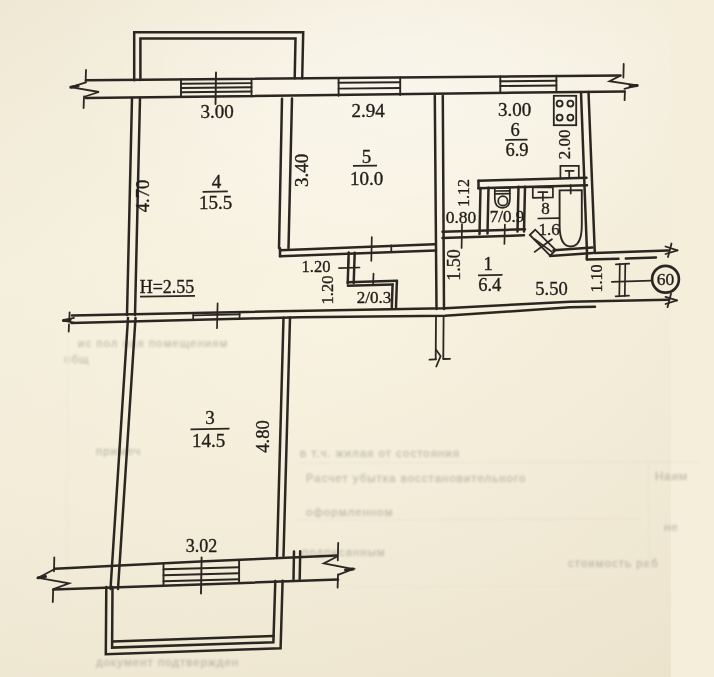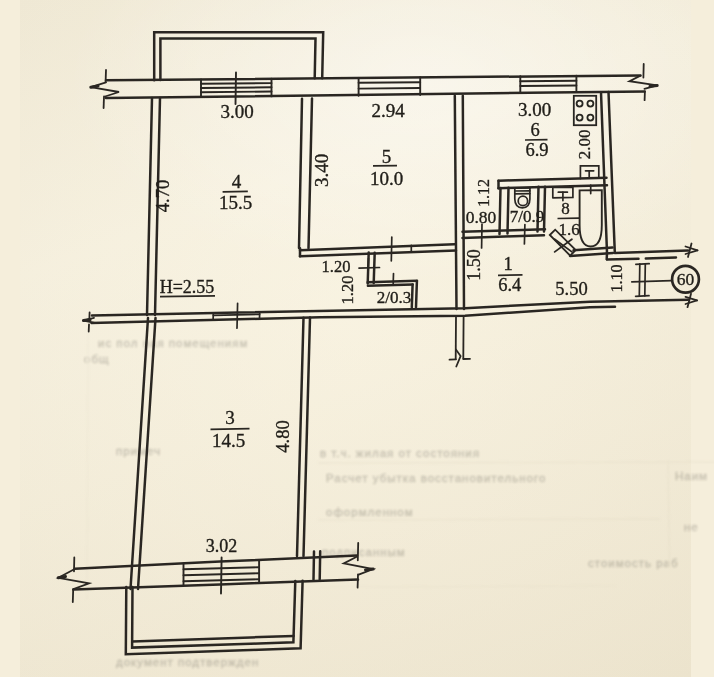--- a/index.html
+++ b/index.html
@@ -3,21 +3,21 @@
 <meta charset="utf-8">
 <style>
   html,body{margin:0;padding:0;}
   body{width:714px;height:677px;overflow:hidden;
        font-family:"Liberation Serif", serif;
        background:#f5eedb;}
   #paper{position:relative;width:671px;height:677px;
     background:
       radial-gradient(ellipse 460px 260px at 60% 12%, rgba(255,255,255,0.42), rgba(255,255,255,0) 78%),
       radial-gradient(ellipse 900px 800px at 50% 45%, rgba(255,252,240,0.25), rgba(205,196,170,0.18) 85%),
-      linear-gradient(160deg, #f2ebd7 0%, #f7f1df 30%, #f5eeda 55%, #efe6cf 100%); margin-left: 20px;}
+      linear-gradient(160deg, #f2ebd7 0%, #f7f1df 30%, #f5eeda 55%, #efe6cf 100%);}
   svg{position:absolute;left:0;top:0;}
   text{fill:#201e19;stroke:#201e19;stroke-width:0.35;}
 </style>
 </head>
 <body>
 <div id="paper">
 <svg width="714" height="677" viewBox="0 0 714 677">
 <defs>
   <filter id="soft" x="-5%" y="-5%" width="110%" height="110%">
     <feGaussianBlur stdDeviation="0.4"></feGaussianBlur>

